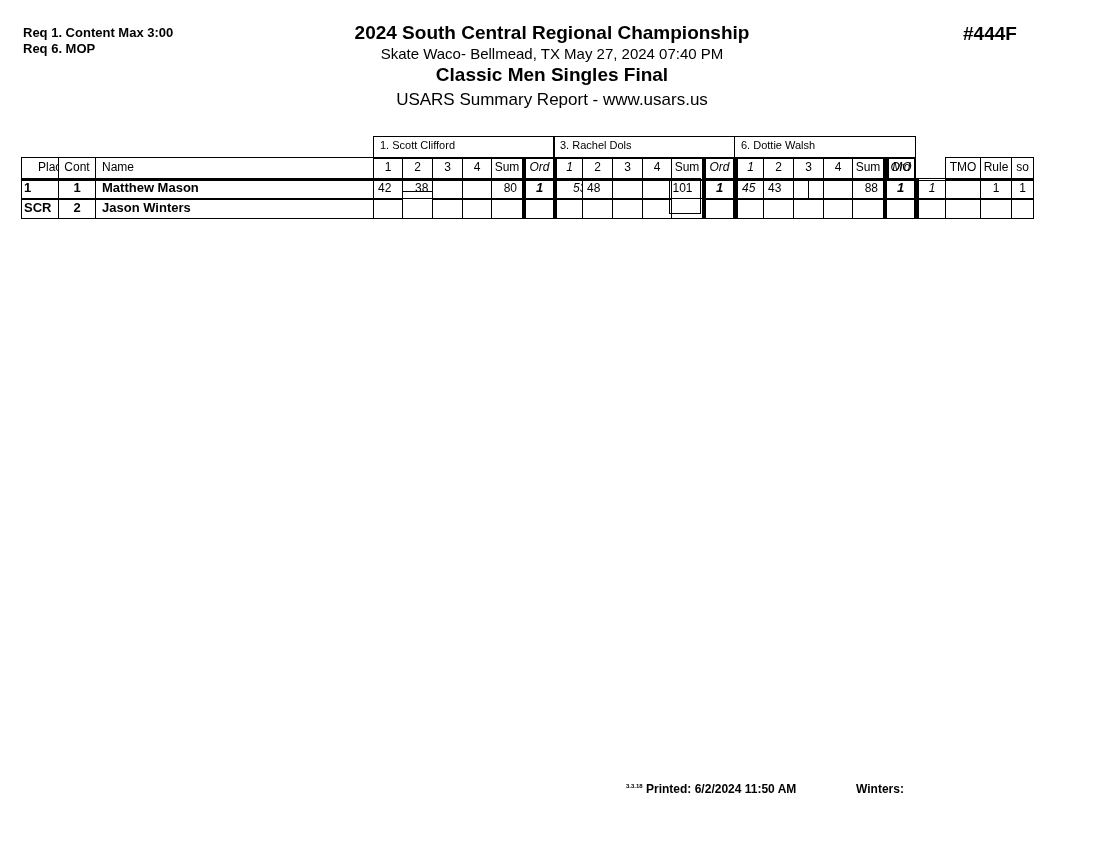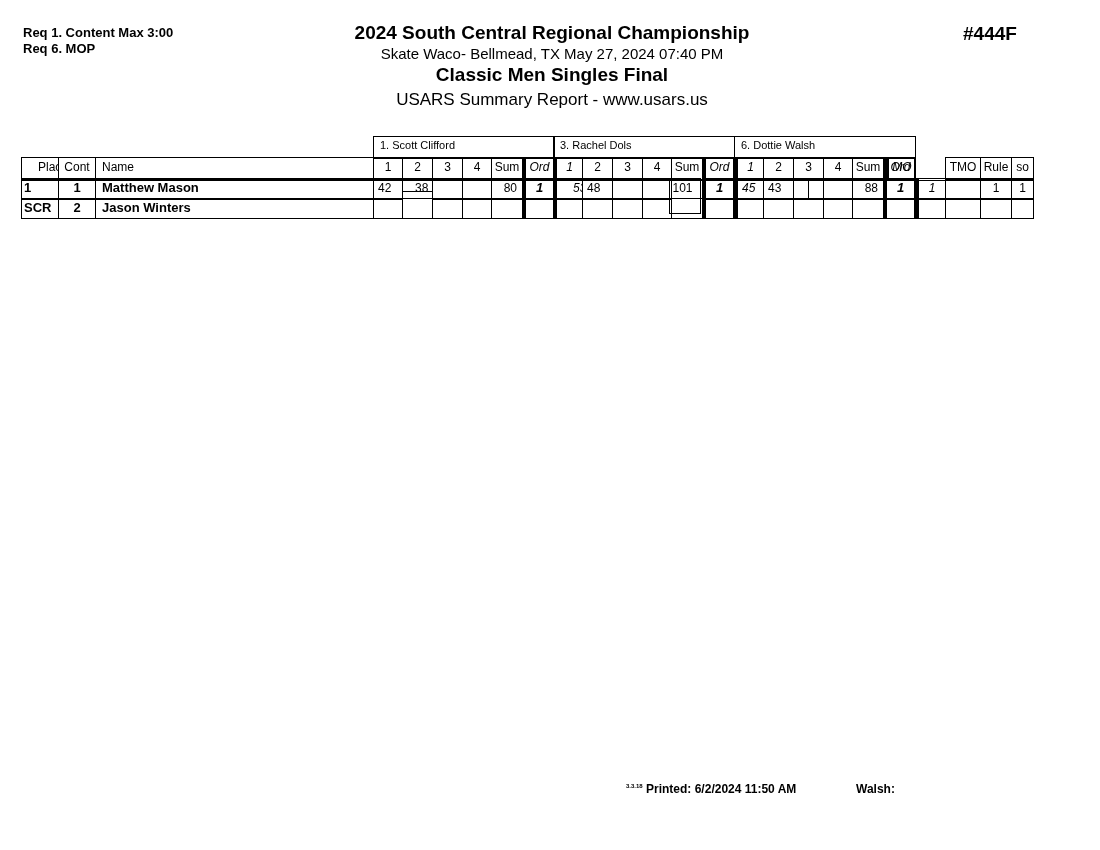--- a/index.html
+++ b/index.html
@@ -115,13 +115,13 @@
     <div class="cell c " style="left: 945px; top: 198px; width: 36px; height: 21px;"></div>
     <div class="cell c " style="left: 980px; top: 198px; width: 32px; height: 21px;"></div>
     <div class="cell c " style="left: 1011px; top: 198px; width: 23px; height: 21px;"></div>
     <div style="position: absolute; left: 21px; top: 178px; width: 1013px; height: 1px; border-top: 1px solid rgb(0, 0, 0); margin-top: 2px;"></div>
   </div>
 
 <div class="abs footer" style="left:626px;">
   <span class="ver">3.3.18</span>
   <span>Printed:  6/2/2024  11:50 AM</span>
 </div>
-<div class="abs footer" style="left:856px;">Walsh:</div>
+<div class="abs footer" style="left:856px;">Winters:</div>
 
 </body></html>

